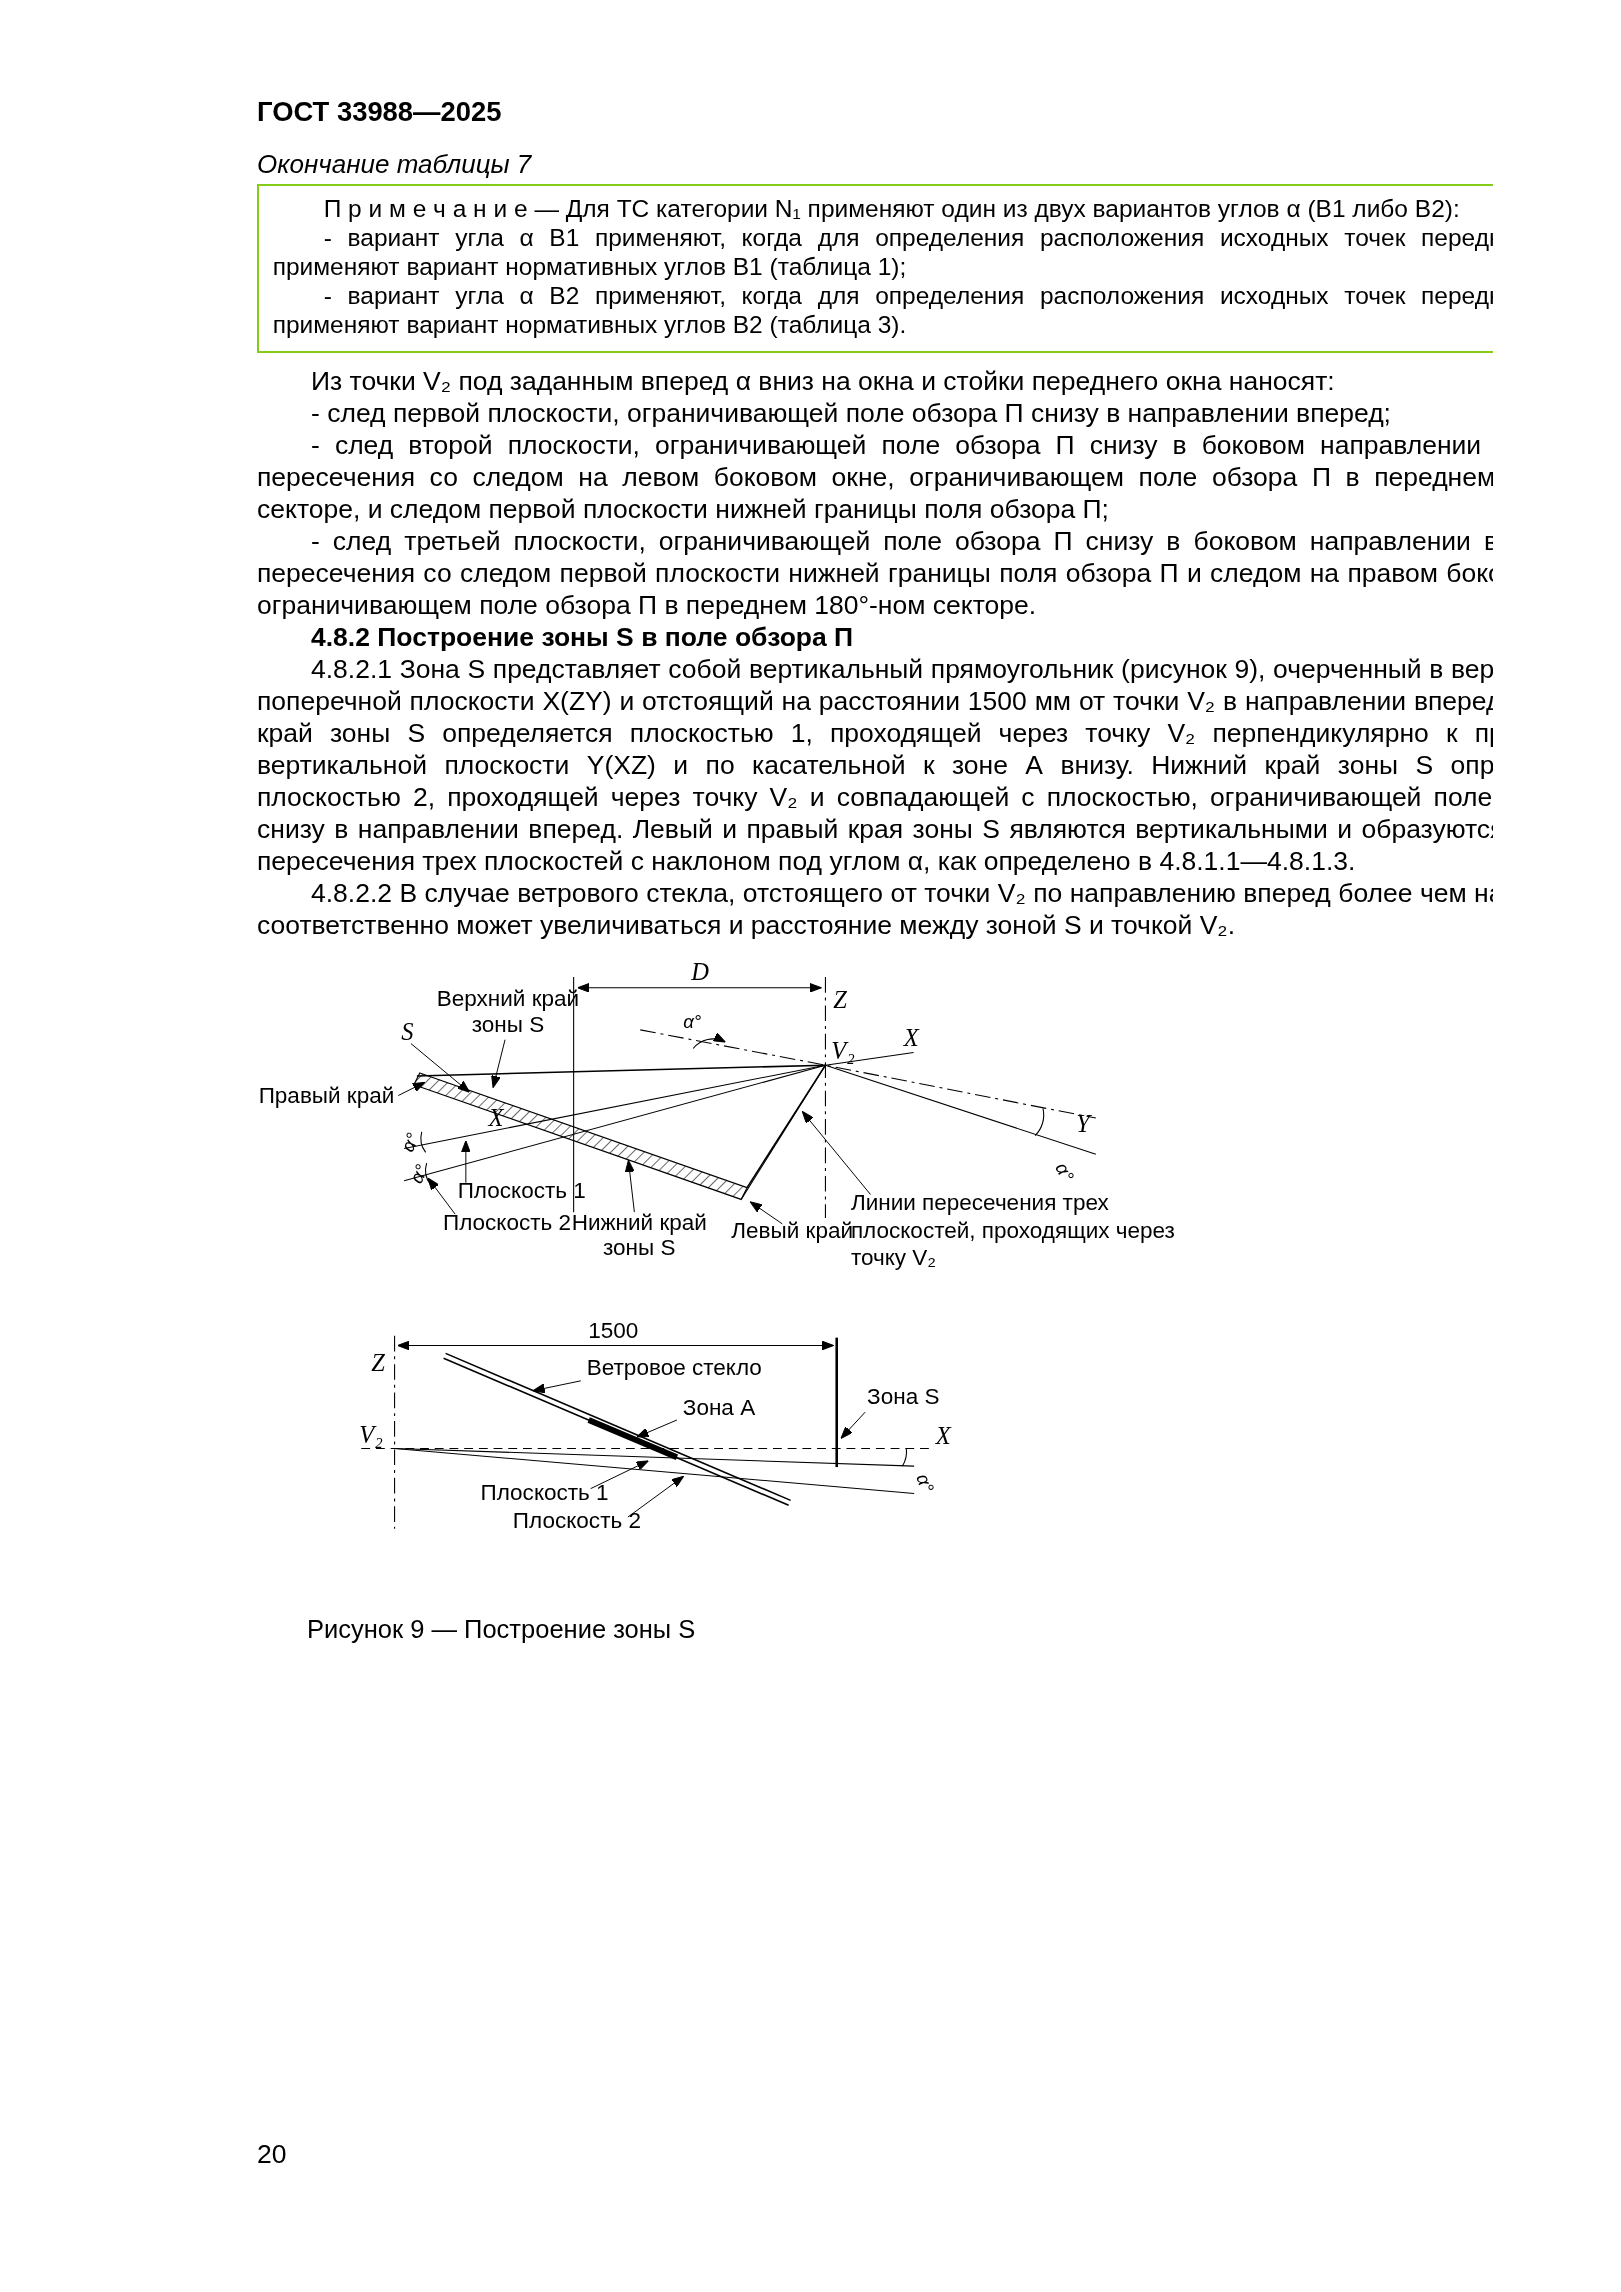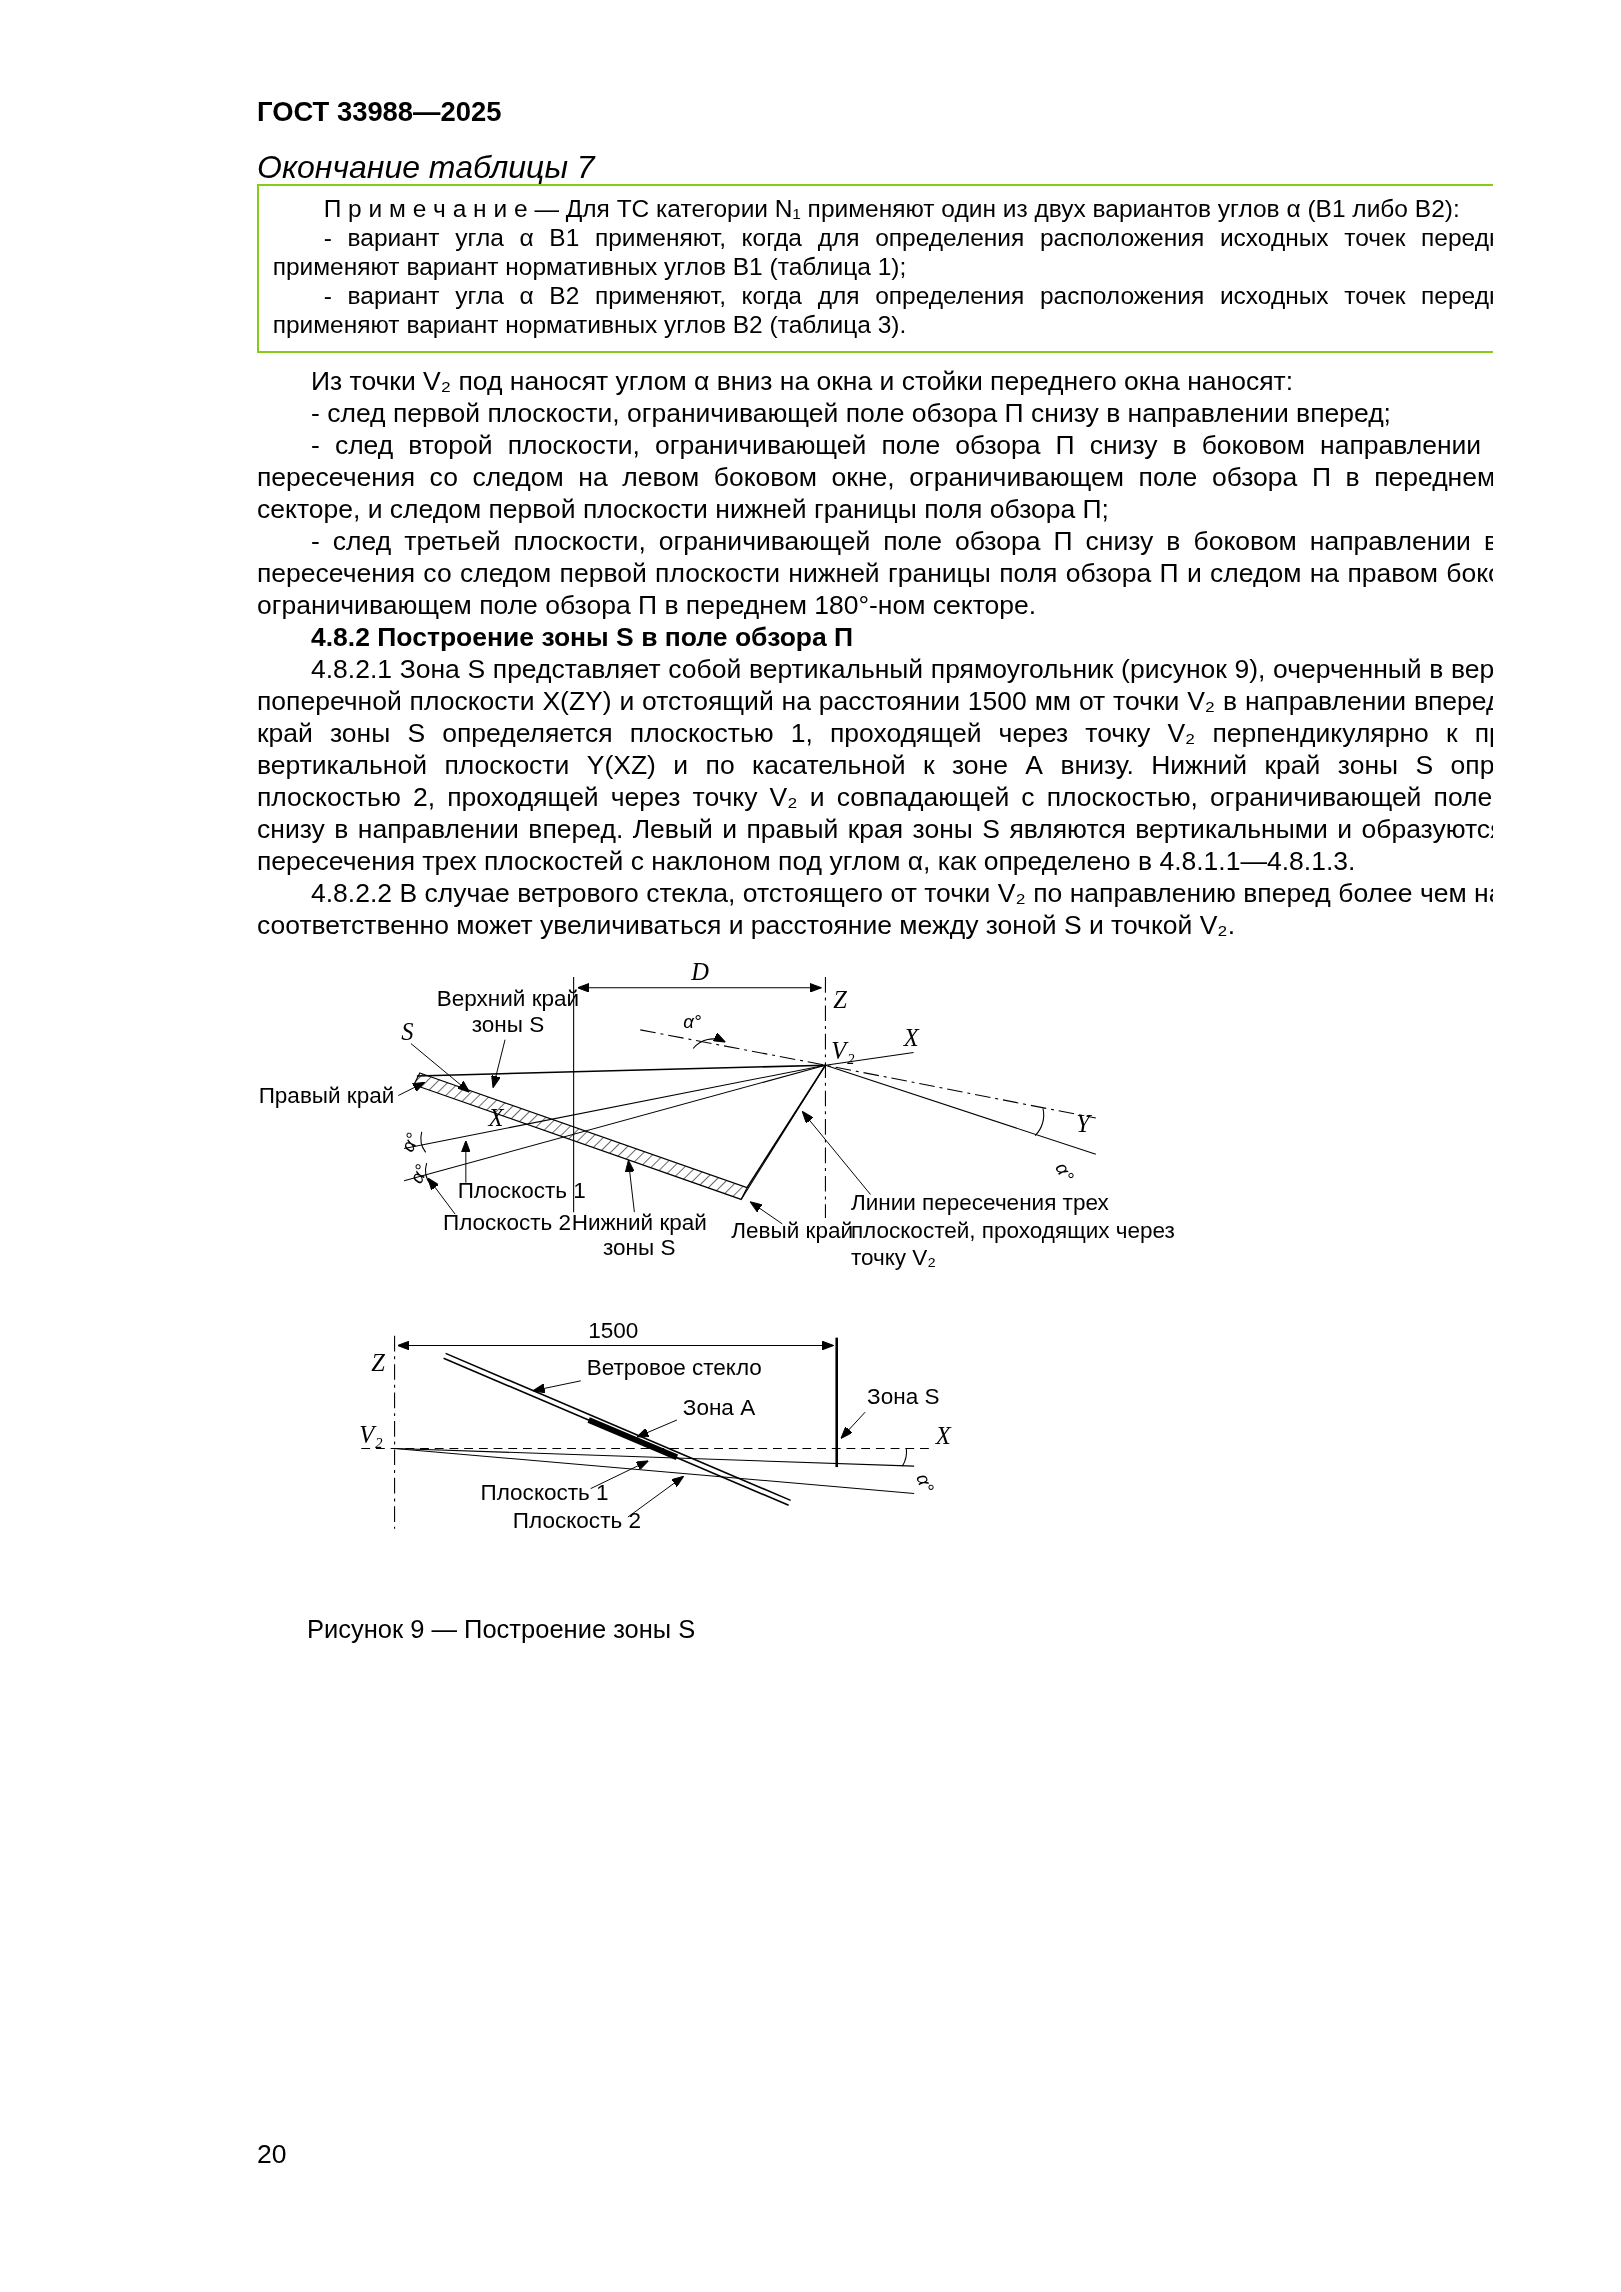--- a/index.html
+++ b/index.html
@@ -7,21 +7,21 @@
     position: relative;
     width: 1365px;
     height: 2293px;
     background: #ffffff;
     color: #000;
     font-family: "Liberation Sans", sans-serif;
     overflow: hidden;
     margin: 0 auto;
   }
   .hdr { position: absolute; left: 129px; top: 96px; font-size: 27.4px; font-weight: bold; }
-  .cont { position: absolute; left: 129px; top: 149px; font-size: 32px; font-style: italic; }
+  .cont { position: absolute; left: 129px; top: 149px; font-size: 26px; font-style: italic; }
   .note-box {
     position: absolute; left: 129px; top: 184px; width: 1364px;
     border: 2px solid #84cc16; box-sizing: border-box;
     padding: 7.8px 13.7px 11.8px 13.7px;
     font-size: 24.5px; line-height: 29px; text-align: justify;
   }
   .note-box p { margin: 0; text-indent: 51px; }
   .body-text {
     position: absolute; left: 129px; top: 365px; width: 1364px;
     font-size: 26.5px; line-height: 32px; text-align: justify;
@@ -51,21 +51,21 @@
   <div class="hdr">ГОСТ 33988—2025</div>
   <div class="cont">Окончание таблицы 7</div>
 
   <div class="note-box">
     <p>П р и м е ч а н и е  — Для ТС категории N₁ применяют один из двух вариантов углов α (В1 либо В2):</p>
     <p>- вариант угла α В1 применяют, когда для определения расположения исходных точек переднего окна применяют вариант нормативных углов В1 (таблица 1);</p>
     <p>- вариант угла α В2 применяют, когда для определения расположения исходных точек переднего окна применяют вариант нормативных углов В2 (таблица 3).</p>
   </div>
 
   <div class="body-text">
-    <p>Из точки V₂ под наносят углом α вниз на окна и стойки переднего окна наносят:</p>
+    <p>Из точки V₂ под заданным вперед α вниз на окна и стойки переднего окна наносят:</p>
     <p>- след первой плоскости, ограничивающей поле обзора П снизу в направлении вперед;</p>
     <p>- след второй плоскости, ограничивающей поле обзора П снизу в боковом направлении влево, до пересечения со следом на левом боковом окне, ограничивающем поле обзора П в переднем 340°-ном секторе, и следом первой плоскости нижней границы поля обзора П;</p>
     <p>- след третьей плоскости, ограничивающей поле обзора П снизу в боковом направлении вправо, до пересечения со следом первой плоскости нижней границы поля обзора П и следом на правом боковом окне, ограничивающем поле обзора П в переднем 180°-ном секторе.</p>
     <p class="b">4.8.2 Построение зоны S в поле обзора П</p>
     <p>4.8.2.1 Зона S представляет собой вертикальный прямоугольник (рисунок 9), очерченный в вертикальной поперечной плоскости X(ZY) и отстоящий на расстоянии 1500 мм от точки V₂ в направлении вперед. Верхний край зоны S определяется плоскостью 1, проходящей через точку V₂ перпендикулярно к продольной вертикальной плоскости Y(XZ) и по касательной к зоне А внизу. Нижний край зоны S определяется плоскостью 2, проходящей через точку V₂ и совпадающей с плоскостью, ограничивающей поле обзора П снизу в направлении вперед. Левый и правый края зоны S являются вертикальными и образуются линиями пересечения трех плоскостей с наклоном под углом α, как определено в 4.8.1.1—4.8.1.3.</p>
     <p>4.8.2.2 В случае ветрового стекла, отстоящего от точки V₂ по направлению вперед более чем на 1500 мм, соответственно может увеличиваться и расстояние между зоной S и точкой V₂.</p>
   </div>
 
   <svg class="fig1" width="921" height="314" viewBox="0 0 940 320" xmlns="http://www.w3.org/2000/svg">
     <defs>

